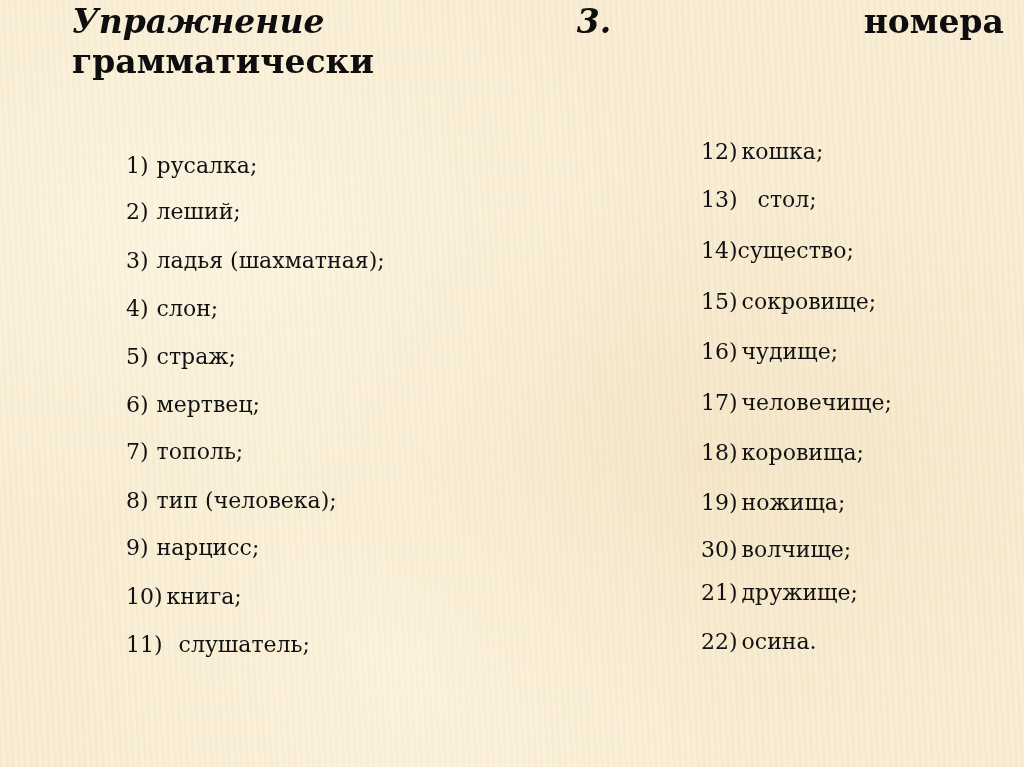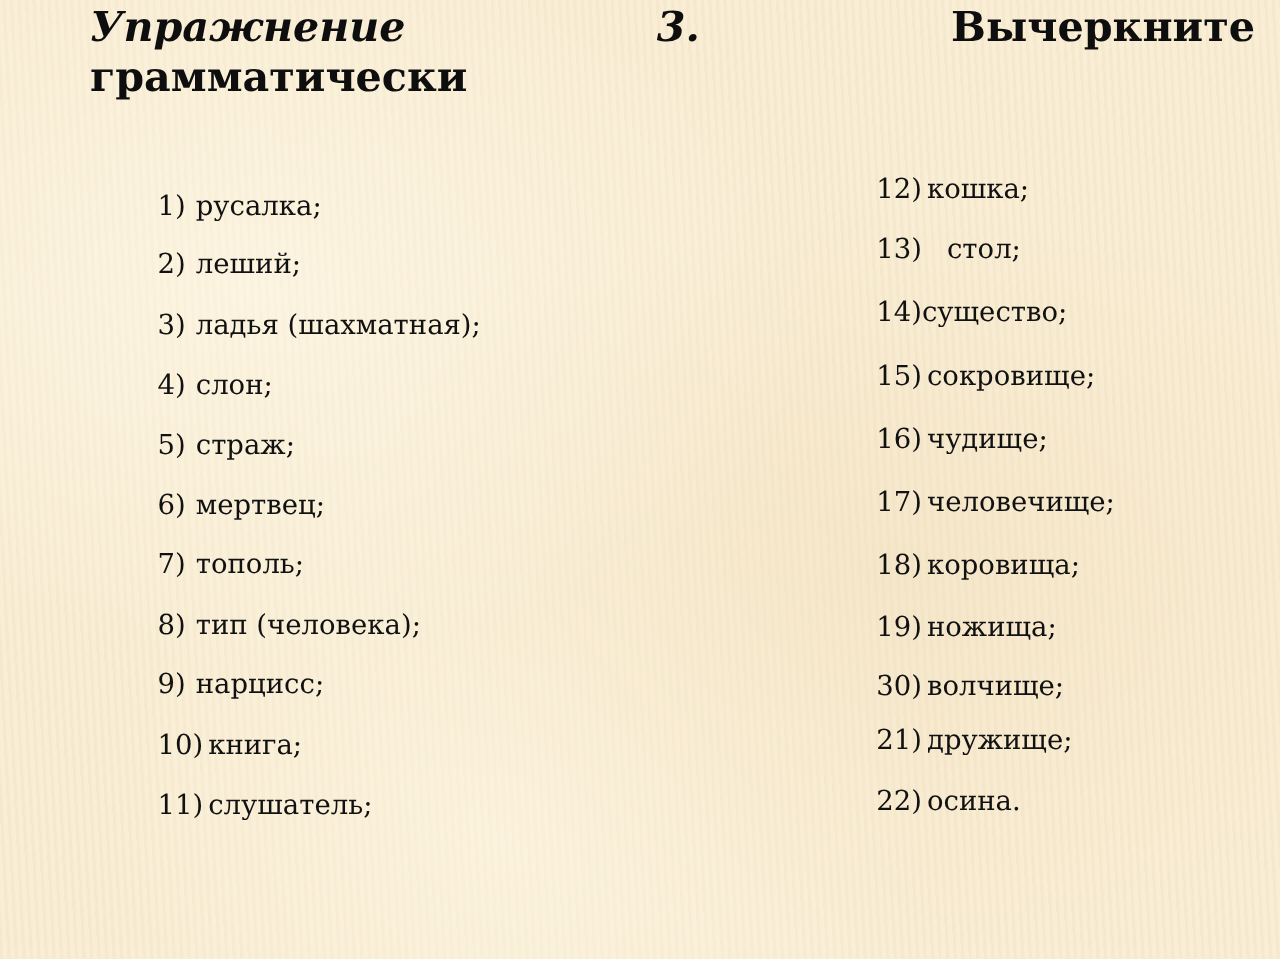--- a/index.html
+++ b/index.html
@@ -67,39 +67,39 @@
     #list-right { left: 685px; top: 0; }
   </style>
 </head>
 <body>
 
 <div class="slide">
   <div class="title">
     <div class="line">
       <span class="italic">Упражнение</span>
       <span class="italic">3.</span>
-      <span>Вычеркните</span>
+      <span>номера</span>
     </div>
     <div class="line">
       <span>грамматически</span>
     </div>
   </div>
 
   <ul class="list" id="list-left">
     <li style="top:153px"><span class="num">1)</span><span>русалка;</span></li>
     <li style="top:199px"><span class="num">2)</span><span>леший;</span></li>
     <li style="top:248px"><span class="num">3)</span><span>ладья (шахматная);</span></li>
     <li style="top:296px"><span class="num">4)</span><span>слон;</span></li>
     <li style="top:344px"><span class="num">5)</span><span>страж;</span></li>
     <li style="top:392px"><span class="num">6)</span><span>мертвец;</span></li>
     <li style="top:439px"><span class="num">7)</span><span>тополь;</span></li>
     <li style="top:488px"><span class="num">8)</span><span>тип (человека);</span></li>
     <li style="top:535px"><span class="num">9)</span><span>нарцисс;</span></li>
     <li style="top:584px"><span class="num" style="margin-right:4px">10)</span><span>книга;</span></li>
-    <li style="top:632px"><span class="num" style="margin-right:4px">11)</span><span>слушатель;</span></li>
+    <li style="top:632px"><span class="num" style="margin-right:16px">11)</span><span>слушатель;</span></li>
   </ul>
 
   <ul class="list" id="list-right">
     <li style="top:139px"><span class="num" style="margin-right:4px">12)</span><span>кошка;</span></li>
     <li style="top:187px"><span class="num" style="margin-right:20px">13)</span><span>стол;</span></li>
     <li style="top:238px"><span class="num" style="margin-right:0">14)</span><span>существо;</span></li>
     <li style="top:289px"><span class="num" style="margin-right:4px">15)</span><span>сокровище;</span></li>
     <li style="top:339px"><span class="num" style="margin-right:4px">16)</span><span>чудище;</span></li>
     <li style="top:390px"><span class="num" style="margin-right:4px">17)</span><span>человечище;</span></li>
     <li style="top:440px"><span class="num" style="margin-right:4px">18)</span><span>коровища;</span></li>

